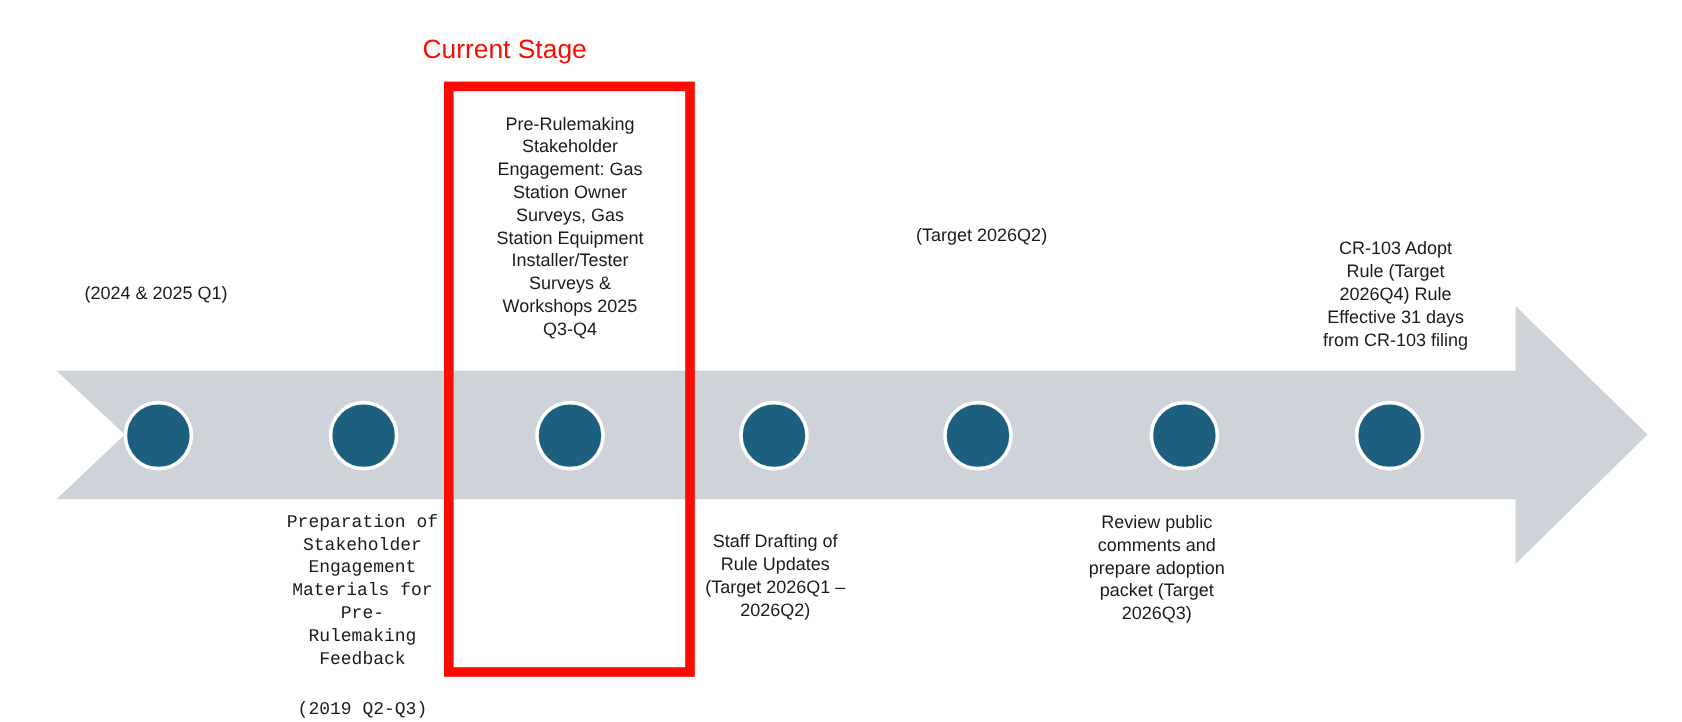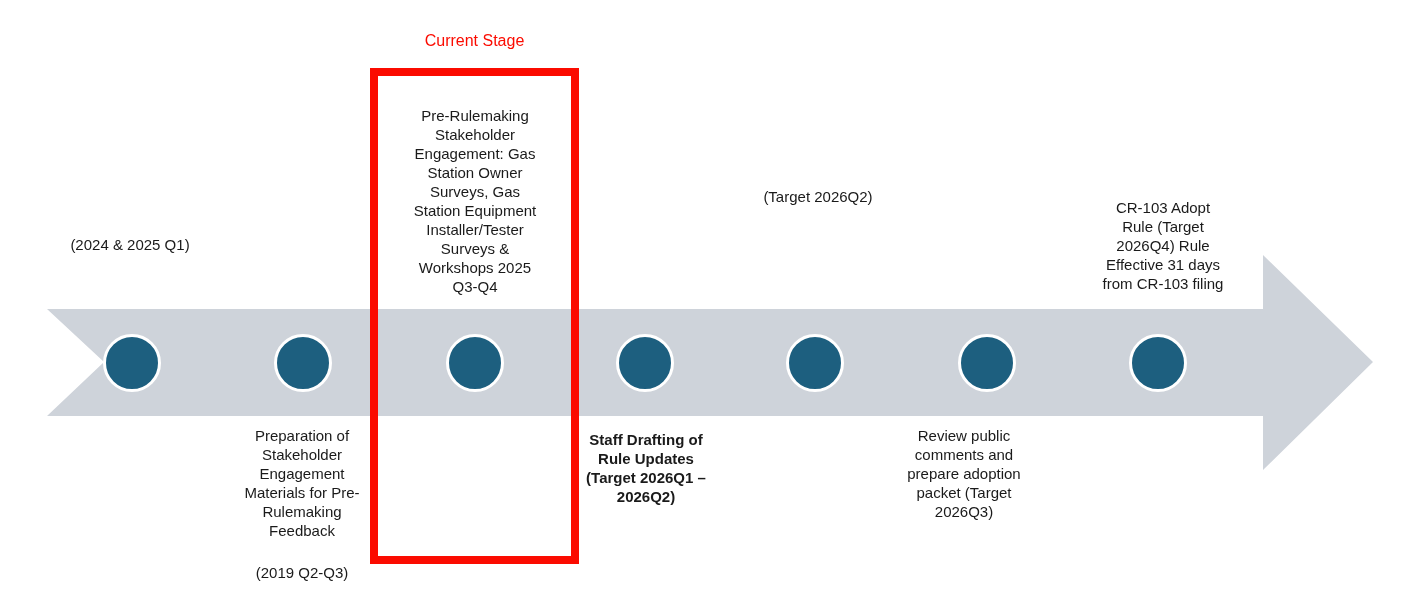--- a/index.html
+++ b/index.html
@@ -46,22 +46,21 @@
     left:370px;top:68px;
     width:209px;height:496px;
     box-sizing:border-box;
     border:8px solid var(--highlight-red);
     background:transparent;
   }
   #current-stage-label{
     position:absolute;
     left:352px;top:28px;
     width:245px;
-    text-align:center;
-    font-size:16px;
+    font-size:22px;
     line-height:26px;
     color:var(--highlight-red);
   }
 </style>
 </head>
 <body>
 
 <div id="canvas">
 
   <svg id="arrow-svg" width="1402" height="602" viewBox="0 0 1402 602">
@@ -77,44 +76,44 @@
   <div class="node" style="left:446px;"></div>
   <div class="node" style="left:616px;"></div>
   <div class="node" style="left:786px;"></div>
   <div class="node" style="left:958px;"></div>
   <div class="node" style="left:1129px;"></div>
 
   <div class="stage-label" style="left:40px;top:212px;width:180px;">
     <p class="date">(2024 &amp; 2025 Q1)</p>
   </div>
 
-  <div class="stage-label" style="left:222px;top:426px;width:160px;">
+  <div class="stage-label" style="left:222px;top:426px;width:160px;font-family:Liberation Mono, monospace;">
     <p>Preparation of
 Stakeholder
 Engagement
 Materials for Pre-
 Rulemaking
 Feedback</p>
     <p class="date">(2019 Q2-Q3)</p>
   </div>
 
-  <div class="stage-label" style="left:388px;top:106px;width:174px;">
+  <div class="stage-label" style="left:388px;top:94px;width:174px;">
     <p>Pre-Rulemaking
 Stakeholder
 Engagement: Gas
 Station Owner
 Surveys, Gas
 Station Equipment
 Installer/Tester
 Surveys &amp;
 Workshops 2025
 Q3-Q4</p>
   </div>
 
-  <div class="stage-label" style="left:564px;top:430px;width:164px;font-weight:bold;">
+  <div class="stage-label" style="left:564px;top:442px;width:164px;">
     <p>Staff Drafting of
 Rule Updates
 (Target 2026Q1 –
 2026Q2)</p>
   </div>
 
   <div class="stage-label" style="left:740px;top:164px;width:156px;">
     <p class="date">(Target 2026Q2)</p>
   </div>
 

